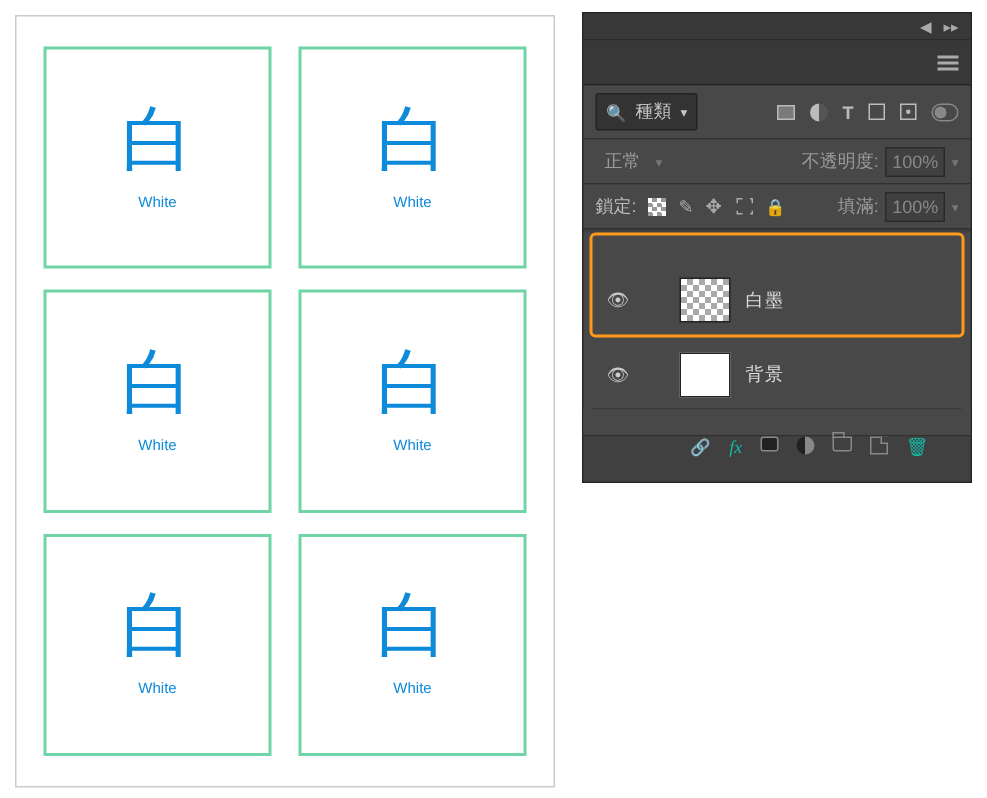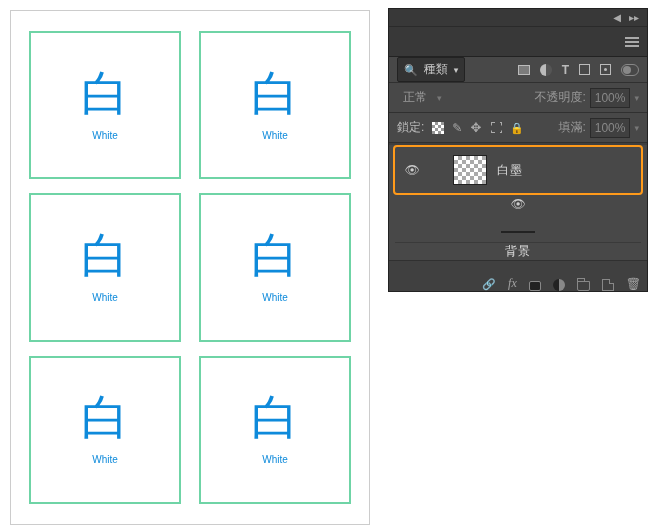--- a/index.html
+++ b/index.html
@@ -88,21 +88,21 @@
     display: flex;
     align-items: center;
     padding: 0 8px;
     color: #aaa;
     cursor: pointer;
   }
   .ham { display: inline-block; width: 14px; }
   .ham span { display: block; height: 2px; background: #aaa; margin: 2px 0; }
   
   .filter-row {
-    height: 26px;
+    height: 36px;
     display: flex;
     align-items: center;
     padding: 0 8px;
     gap: 8px;
     background: #484848;
     border-bottom: 1px solid #303030;
   }
   .kind-select {
     display: flex;
     align-items: center;
@@ -169,44 +169,45 @@
   
   .layers { background:#484848; }
   .sel-group { border:2px solid #ff9a1a; border-radius:4px; margin:2px 4px; }
   .layer {
     height: 46px;
     display:flex;
     align-items:center;
     padding: 0 8px;
     gap: 10px;
     border-bottom: 1px solid #3a3a3a;
+    margin-top: 20px;
   }
   .layer:last-child { border-bottom: none; }
   .eye { width:18px; text-align:center; cursor:pointer; color:#ccc;}
   .eye::before { content:"👁"; font-size:12px;}
   .vis-gap { width:12px; }
   .thumb {
     width: 34px; height: 30px;
     border:1px solid #222;
   }
   .thumb.trans { background: repeating-conic-gradient(#aaa 0% 25%,#fff 0% 50%) 0 0/8px 8px; }
   .thumb.white { background:#fff; }
   .lyr-name { color:#ddd; letter-spacing:1px; }
-  .plain-layer { margin: 0 6px; flex-direction: column; }
+  .plain-layer { margin: 0 6px; }
   .spacer { height: 18px; background:#484848; border-bottom:1px solid #303030;}
   
   .bottom-bar {
     height: 30px;
     display:flex;
-    align-items:flex-end;
+    align-items:flex-start;
     justify-content:flex-end;
     gap: 12px;
-    padding: 0 6px;
+    padding: 0 28px;
     background:#404040;
-    color:#a3a3a3;
+    color:#14b8a6;
   }
   .bottom-bar span { cursor:pointer; }
   .link-i::before{content:"🔗";font-size:11px;}
   .fx-i { font-style:italic; font-family:Georgia,serif; }
   .mask-i { width:12px;height:10px;border:1px solid #888;display:inline-block;border-radius:2px;background:#222;}
   .adj-i { width:12px;height:12px;border-radius:50%;display:inline-block;background:linear-gradient(90deg,#222 50%,#888 50%);}
   .grp-i { width:13px;height:10px;border:1px solid #888;border-radius:0 0 2px 2px;display:inline-block;position:relative;}
   .grp-i::before{content:"";position:absolute;width:6px;height:3px;border:1px solid #888;border-bottom:none;top:-4px;left:-1px;}
   .new-i { width:12px;height:12px;border:1px solid #888;display:inline-block;position:relative;}
   .new-i::after{content:"";position:absolute;width:4px;height:4px;border-left:1px solid #888;border-bottom:1px solid #888;top:-1px;right:-1px;background:#404040;}

